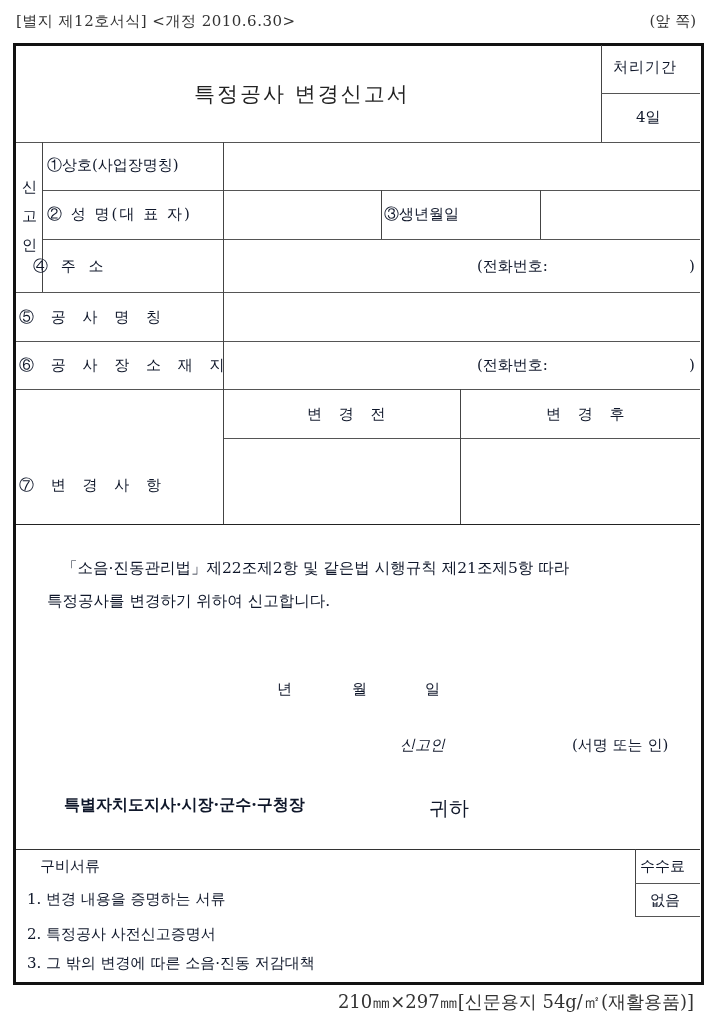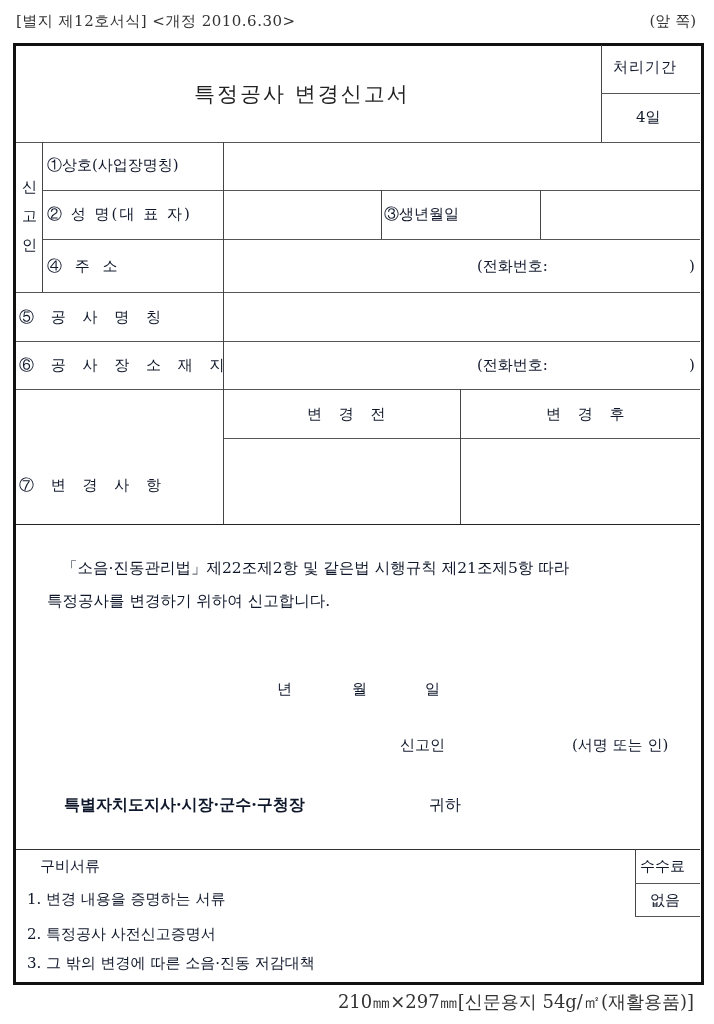--- a/index.html
+++ b/index.html
@@ -58,21 +58,21 @@
 <div class="txt" style="left:22px; top:236px;">인</div>
 
 <div class="txt" style="left:47px; top:156px;">①상호(사업장명칭)</div>
 <div class="field" style="left:225px; top:144px; width:474px; height:45px;"></div>
 
 <div class="txt" style="left:47px; top:205px; letter-spacing:2px;">② 성 명(대 표 자)</div>
 <div class="field" style="left:225px; top:192px; width:155px; height:46px;"></div>
 <div class="txt" style="left:384px; top:205px;">③생년월일</div>
 <div class="field" style="left:542px; top:192px; width:157px; height:46px;"></div>
 
-<div class="txt" style="left:47px; top:257px; letter-spacing:4px;">④ 주 소</div>
+<div class="txt" style="left:33px; top:257px; letter-spacing:4px;">④ 주 소</div>
 <div class="field" style="left:225px; top:241px; width:474px; height:50px;"></div>
 <div class="txt" style="left:477px; top:257px;">(전화번호:</div>
 <div class="txt" style="left:689px; top:257px;">)</div>
 
 <div class="txt spaced" style="left:19px; top:308px;text-align:right;">⑤ 공 사 명 칭</div>
 <div class="field" style="left:225px; top:294px; width:474px; height:46px;"></div>
 
 <div class="txt spaced" style="left:19px; top:356px;">⑥ 공 사 장 소 재 지</div>
 <div class="field" style="left:225px; top:343px; width:474px; height:45px;"></div>
 <div class="txt" style="left:477px; top:356px;">(전화번호:</div>
@@ -84,25 +84,25 @@
 <div class="field" style="left:225px; top:440px; width:234px; height:83px;"></div>
 <div class="field" style="left:462px; top:440px; width:237px; height:83px;"></div>
 
 <div class="txt" style="left:62px; top:558px; font-size:15.5px;">「소음·진동관리법」제22조제2항 및  같은법 시행규칙 제21조제5항 따라</div>
 <div class="txt" style="left:47px; top:591px; font-size:15.5px;">특정공사를 변경하기 위하여 신고합니다.</div>
 
 <div class="txt" style="left:277px; top:680px;">년</div>
 <div class="txt" style="left:352px; top:680px;">월</div>
 <div class="txt" style="left:425px; top:680px;">일</div>
 
-<div class="txt" style="left:400px; top:736px;">신고인</div>
+<div class="txt" style="left:400px; top:736px;font-style:italic;">신고인</div>
 <div class="txt" style="left:572px; top:736px;text-align:center;">(서명 또는 인)</div>
 
 <div class="txt bold" style="left:64px; top:795px; font-size:16px;">특별자치도지사·시장·군수·구청장</div>
-<div class="txt" style="left:429px; top:795px; font-size:16px;">귀하</div>
+<div class="txt" style="left:429px; top:795px; font-size:20px;">귀하</div>
 
 <div class="line-h" style="left:16px; top:849px; width:684px; border-top-color:#333;"></div>
 <div class="line-v" style="left:635px; top:849px; height:67px;"></div>
 <div class="line-h" style="left:635px; top:883px; width:65px;"></div>
 <div class="line-h" style="left:635px; top:916px; width:65px;"></div>
 
 <div class="txt" style="left:40px; top:857px;">구비서류</div>
 <div class="txt" style="left:27px; top:890px;">1. 변경 내용을 증명하는 서류</div>
 <div class="txt" style="left:27px; top:925px;">2. 특정공사 사전신고증명서</div>
 <div class="txt" style="left:27px; top:954px;">3. 그 밖의 변경에 따른 소음·진동 저감대책</div>

